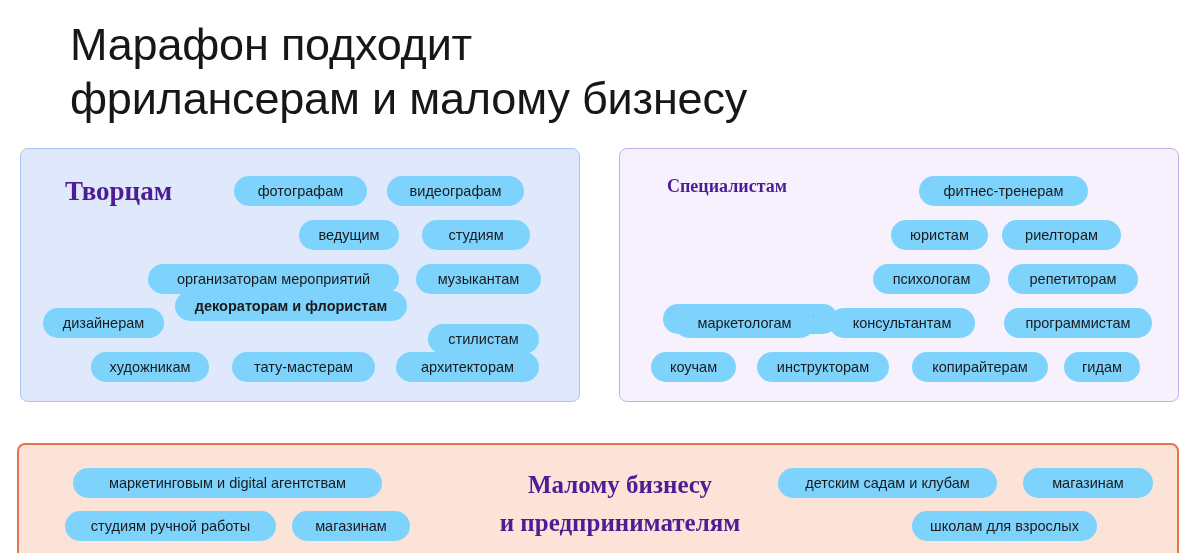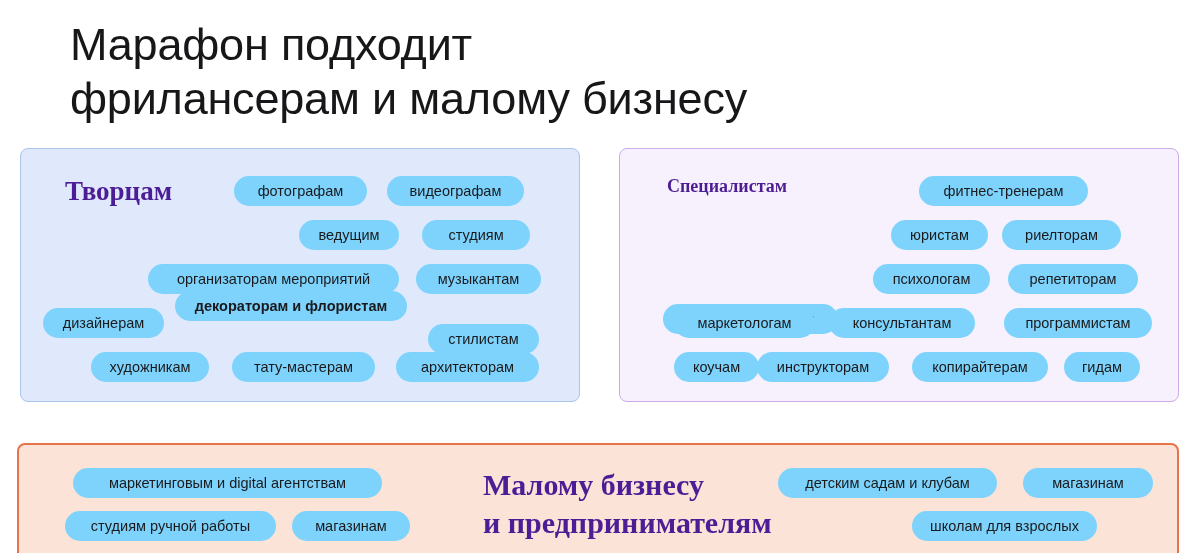--- a/index.html
+++ b/index.html
@@ -75,25 +75,25 @@
     left: 65px;
     top: 176px;
     font-size: 27px;
   }
   .title-specialists {
     left: 667px;
     top: 176px;
     font-size: 18px;
   }
   .title-business {
-    left: 483px;
+    left: 465px;
     top: 466px;
     width: 310px;
-    text-align: left;
-    font-size: 30px;
+    text-align: center;
+    font-size: 25px;
     line-height: 38px;
     white-space: pre-line;
   }
 
   
   .pill {
     position: absolute;
     box-sizing: border-box;
     height: 30px;
     background: #7dd3fc;
@@ -143,21 +143,21 @@
 <div id="grp-specialists">
     <div class="pill" style="left: 919px; top: 176px; width: 169px;">фитнес-тренерам</div>
     <div class="pill" style="left: 891px; top: 220px; width: 97px;">юристам</div>
     <div class="pill" style="left: 1002px; top: 220px; width: 119px;">риелторам</div>
     <div class="pill" style="left: 663px; top: 264px; width: 175px; margin-top: 40px;">частным мастерам</div>
     <div class="pill" style="left: 873px; top: 264px; width: 117px;">психологам</div>
     <div class="pill" style="left: 1008px; top: 264px; width: 130px;">репетиторам</div>
     <div class="pill" style="left: 674px; top: 308px; width: 141px;">маркетологам</div>
     <div class="pill" style="left: 829px; top: 308px; width: 146px;">консультантам</div>
     <div class="pill" style="left: 1004px; top: 308px; width: 148px;">программистам</div>
-    <div class="pill" style="left: 674px; top: 352px; width: 85px;">коучам</div>
+    <div class="pill" style="left: 651px; top: 352px; width: 85px;">коучам</div>
     <div class="pill" style="left: 757px; top: 352px; width: 132px;">инструкторам</div>
     <div class="pill" style="left: 912px; top: 352px; width: 136px;">копирайтерам</div>
     <div class="pill" style="left: 1064px; top: 352px; width: 76px;">гидам</div>
   </div>
 <div id="grp-business">
     <div class="pill" style="left: 73px; top: 468px; width: 309px;">маркетинговым и digital агентствам</div>
     <div class="pill" style="left: 778px; top: 468px; width: 219px;">детским садам и клубам</div>
     <div class="pill" style="left: 1023px; top: 468px; width: 130px;">магазинам</div>
     <div class="pill" style="left: 65px; top: 511px; width: 211px;">студиям ручной работы</div>
     <div class="pill" style="left: 292px; top: 511px; width: 118px;">магазинам</div>

